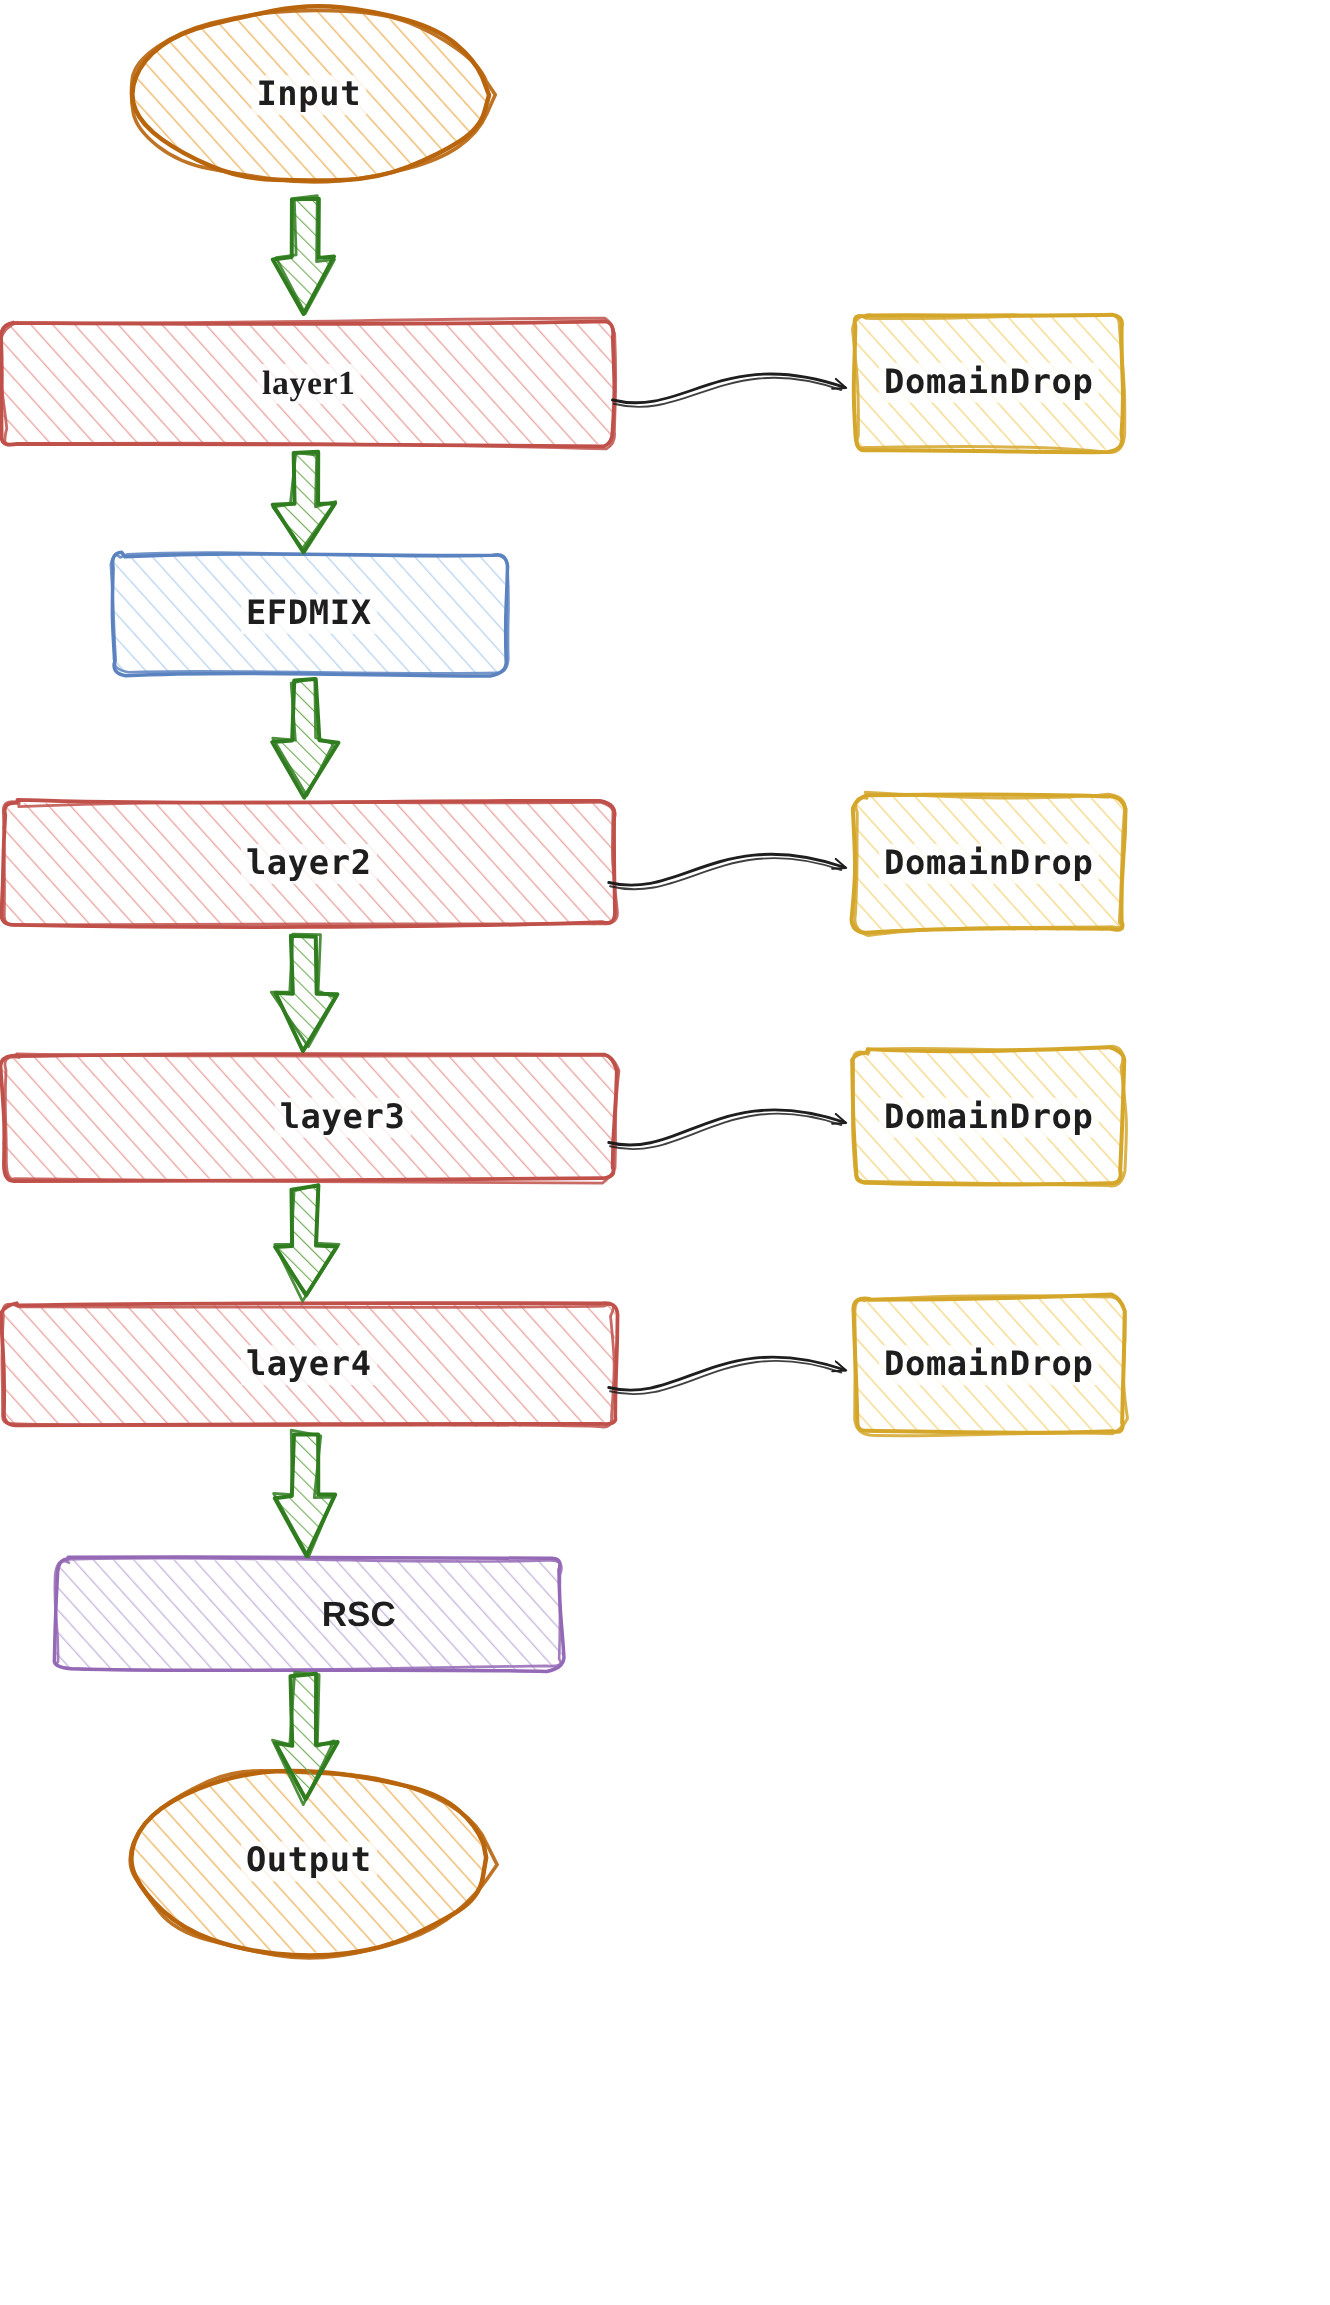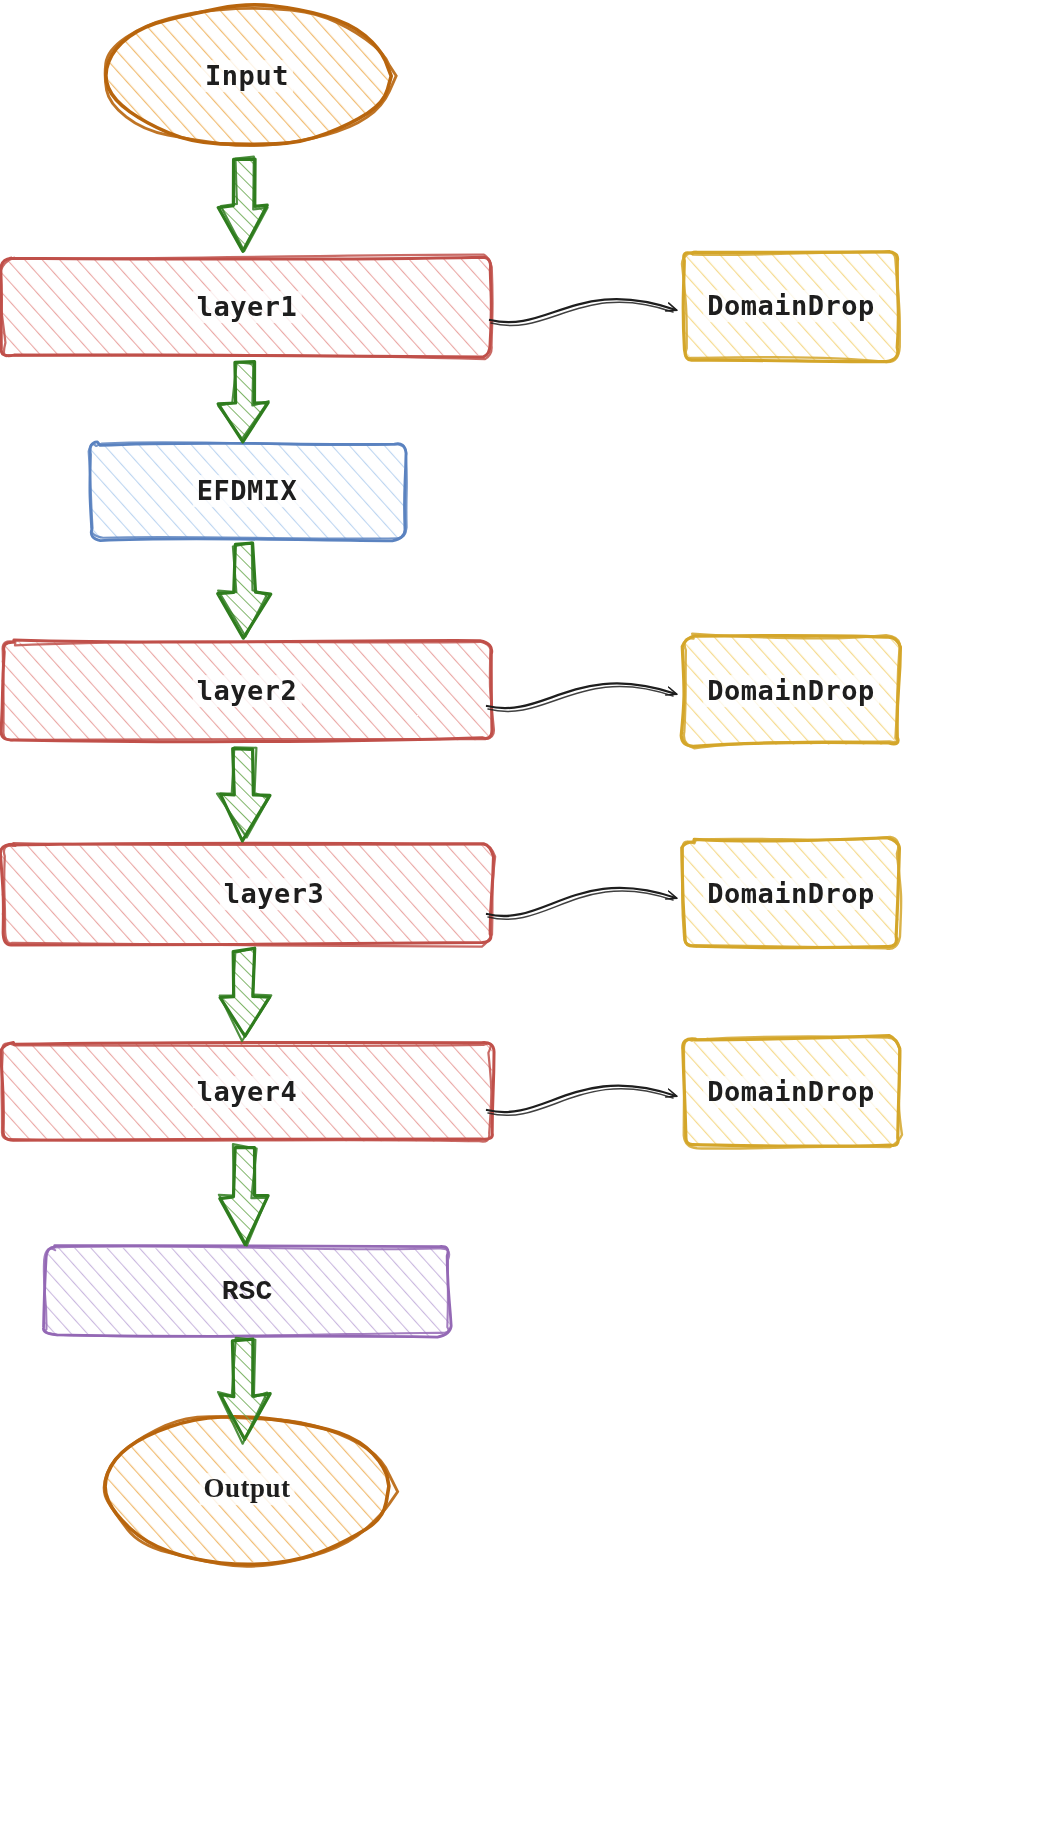--- a/index.html
+++ b/index.html
@@ -22,25 +22,26 @@
     color:#1e1e1e;
     letter-spacing:0.5px;
     white-space:nowrap;
     transform:translate(-50%,-50%);
     background:rgba(255,255,255,0.80);
     padding:1px 4px;
     line-height:1.1;
     pointer-events:none;
   }
   .nodeLabel.sans{
-    font-family:Liberation Mono, monospace;
+    font-family:Liberation Sans, sans-serif;
     font-weight:700;
     background:rgba(255,255,255,0.0);
     font-size:28px;
     letter-spacing:0px;
+    margin-left:40px;
   }
 </style>
 </head>
 <body>
 
 <div id="stage">
   <svg id="canvas" viewBox="0 0 1064 1844" xmlns="http://www.w3.org/2000/svg">
     <defs>
       <pattern id="hatch-io" patternUnits="userSpaceOnUse" width="13" height="13" patternTransform="rotate(-42)">
         <line x1="0" y1="0" x2="0" y2="13" stroke="#f0b96b" stroke-width="2.4"></line>
@@ -547,25 +548,25 @@
         <g>
           <path d="M 487 1110
              C 545 1124, 575.5 1062, 676 1096" fill="none" stroke="#1e1e1e" stroke-width="2.3" stroke-linecap="round" marker-end="url(#tinyhead)"></path>
           <path d="M 488 1113
              C 547 1128, 579.5 1066, 673 1098" fill="none" stroke="#1e1e1e" stroke-width="1.5" stroke-linecap="round" opacity="0.85"></path>
         </g>
       </g>
   </svg>
   <div id="labels-layer">
       <div class="nodeLabel" style="left: 247px; top: 76px;">Input</div>
-      <div class="nodeLabel" style="left: 247px; top: 307px;">layer1</div>
+      <div class="nodeLabel" style="left: 247px; top: 307px; font-family: Liberation Serif, serif;">layer1</div>
       <div class="nodeLabel" style="left: 247px; top: 491px;">EFDMIX</div>
       <div class="nodeLabel" style="left: 247px; top: 691px;">layer2</div>
       <div class="nodeLabel" style="left: 247px; top: 894px; margin-left: 27px;">layer3</div>
       <div class="nodeLabel" style="left: 247px; top: 1092px; text-align: right;">layer4</div>
       <div class="nodeLabel sans" style="left: 247px; top: 1292px;">RSC</div>
-      <div class="nodeLabel" style="left: 247px; top: 1489px; font-family: Liberation Serif, serif;">Output</div>
+      <div class="nodeLabel" style="left: 247px; top: 1489px;">Output</div>
       <div class="nodeLabel" style="left: 791px; top: 306px;">DomainDrop</div>
       <div class="nodeLabel" style="left: 791px; top: 691px;">DomainDrop</div>
       <div class="nodeLabel" style="left: 791px; top: 894px;">DomainDrop</div>
       <div class="nodeLabel" style="left: 791px; top: 1092px;">DomainDrop</div>
     </div>
 </div>
 
 </body></html>

